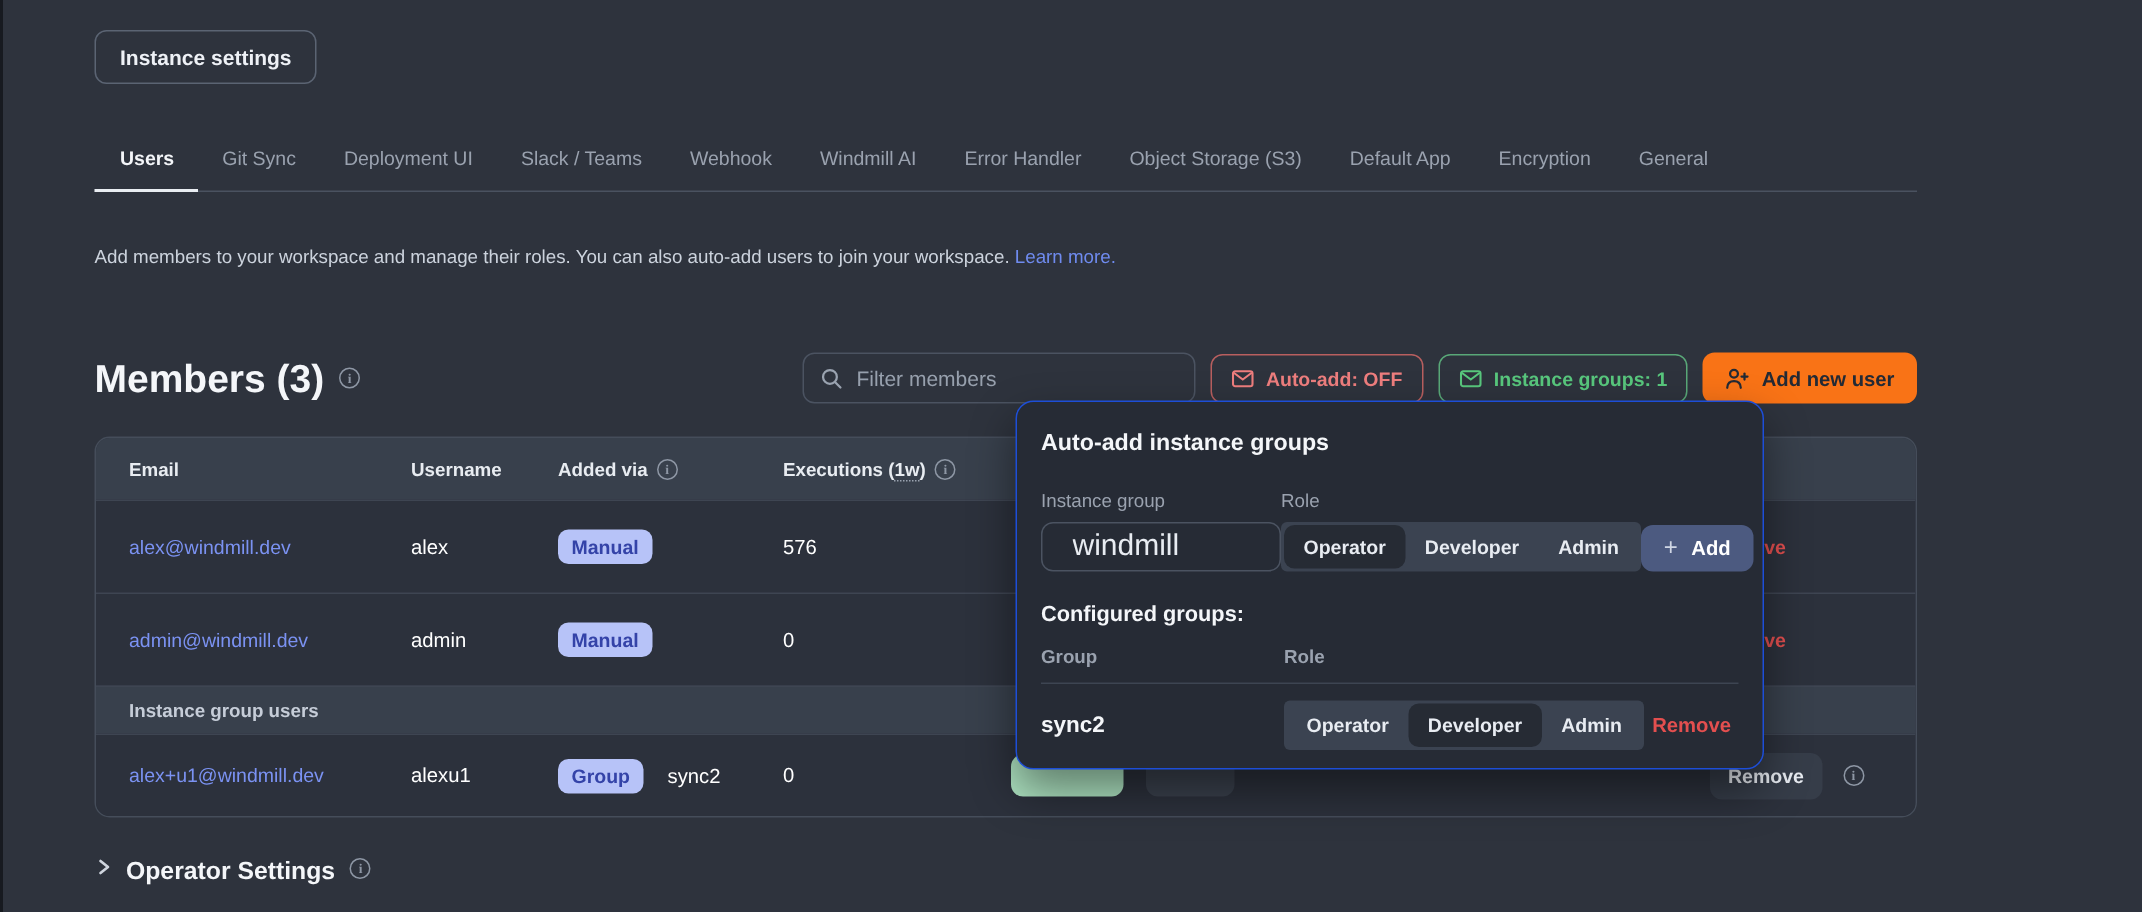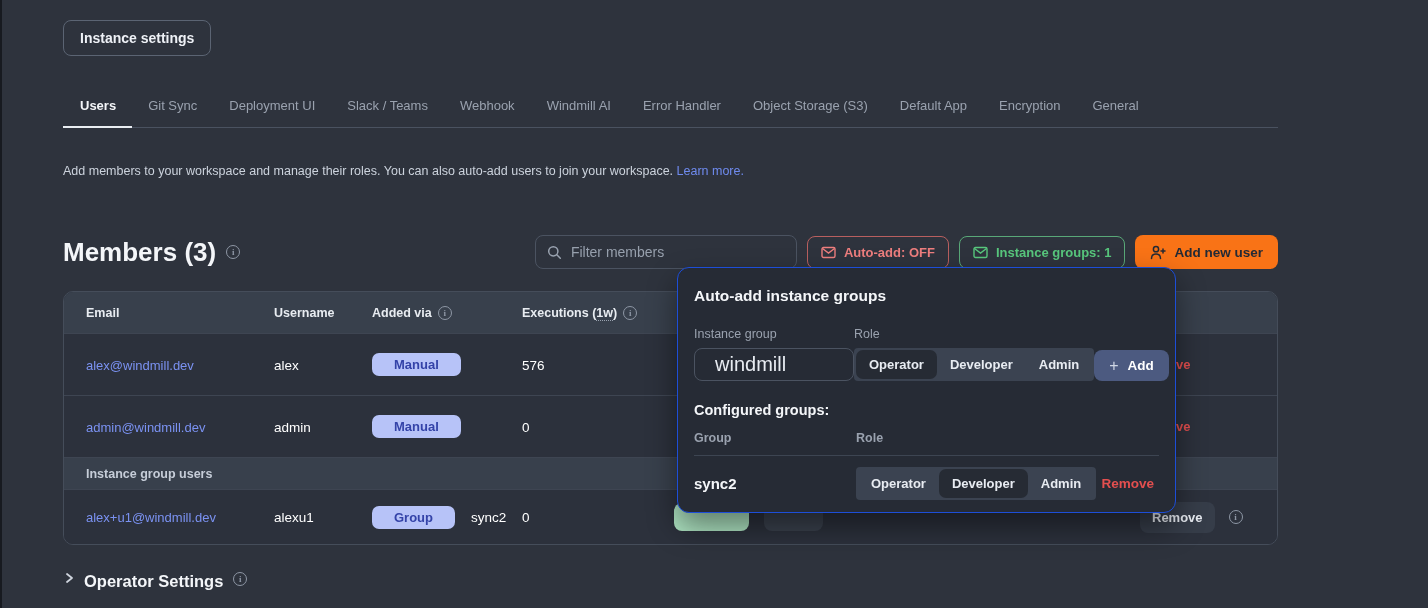--- a/index.html
+++ b/index.html
@@ -73,21 +73,21 @@
   .c-email { width:210px; padding-left:22px; }
   .c-user { width:98px; }
   .c-via { width:150px; display:flex; align-items:center; gap:16px; }
   .c-exec { width:120px; }
   .c-role { flex:1; display:flex; align-items:center; }
   .c-remove { width:137px; display:flex; align-items:center; gap:14px; }
   .thead .hcell { display:flex; align-items:center; gap:6px; }
   .dotted { border-bottom:1px dotted #9aa3b0; }
   .email-link { color:#7b92f2; font-size:13px; text-decoration:none; cursor:pointer; }
   .cell-text { font-size:13.5px; color:#ffffff; }
-  .badge { background:#b7c3f8; color:#3443a8; font-weight:700; font-size:13px; padding:4px 22px; border-radius:7px; }
+  .badge { background:#b7c3f8; color:#3443a8; font-weight:700; font-size:13px; padding:4px 9px; border-radius:7px; }
   .remove-link { color:#e34f4f; font-weight:700; font-size:13px; cursor:pointer; }
   .remove-btn {
     background:#363d49; border:none; border-radius:8px; color:#e8ecf2;
     font-weight:700; font-size:13px; padding:8px 12px; cursor:pointer; font-family:inherit;
   }
   .pill-partial { height:28px; border-radius:8px; }
   .pill-green { width:75px; margin-left:32px; background:#aee4c2; }
   .pill-grey { width:59px; margin-left:15px; background:#3a414d; }
 
   

